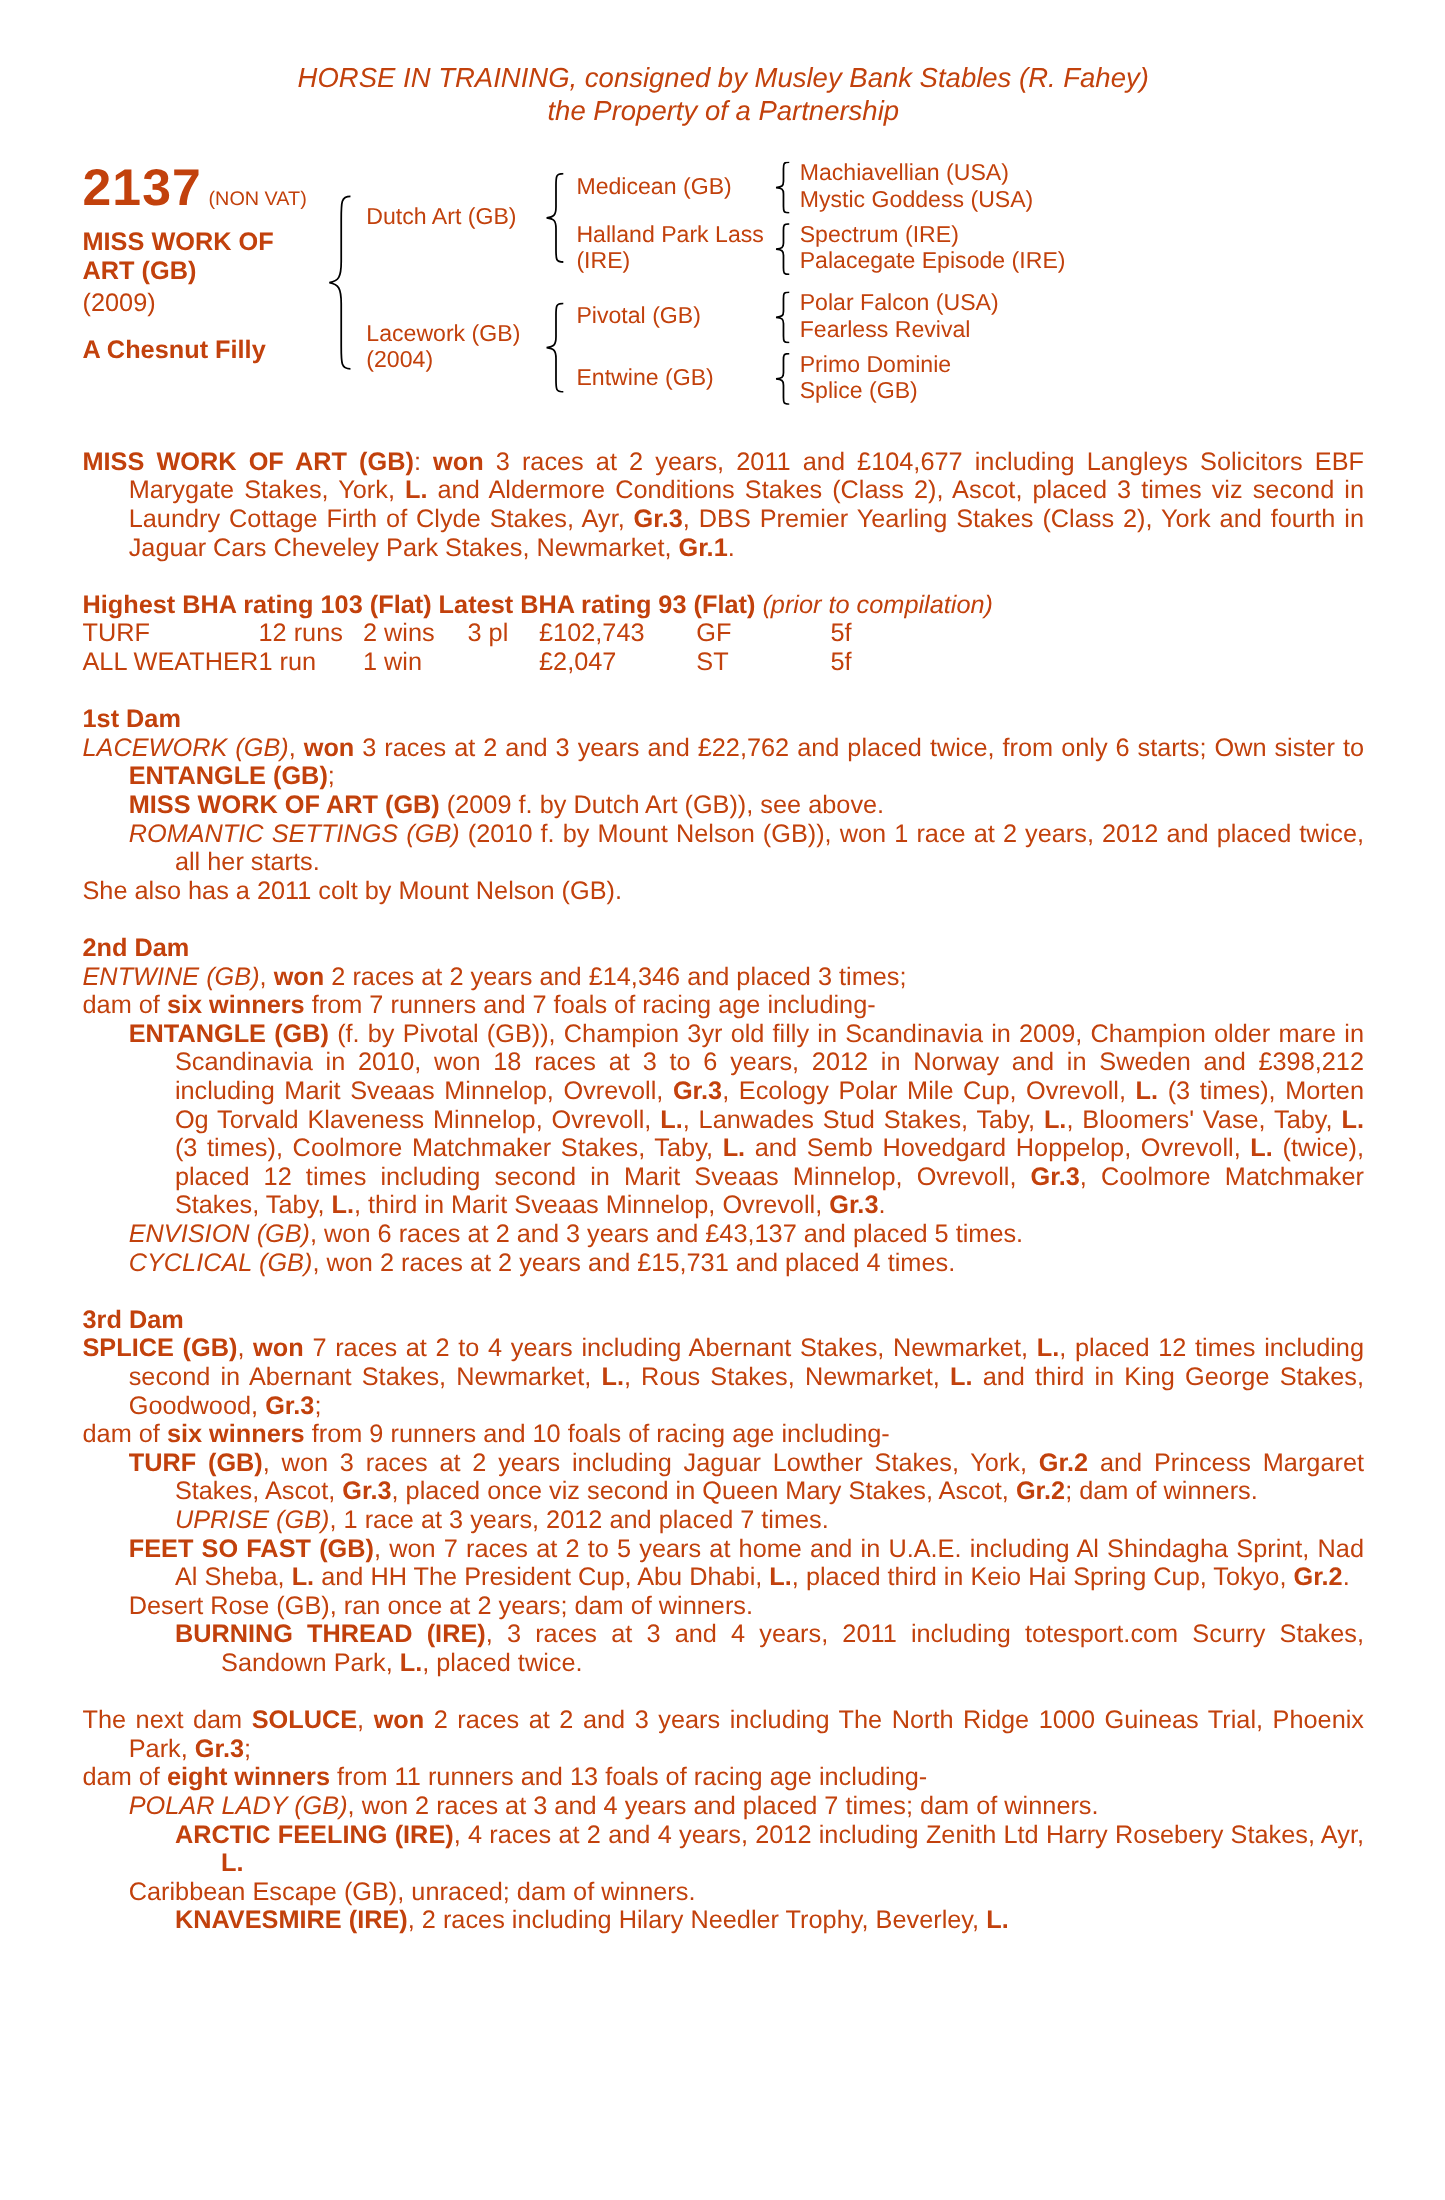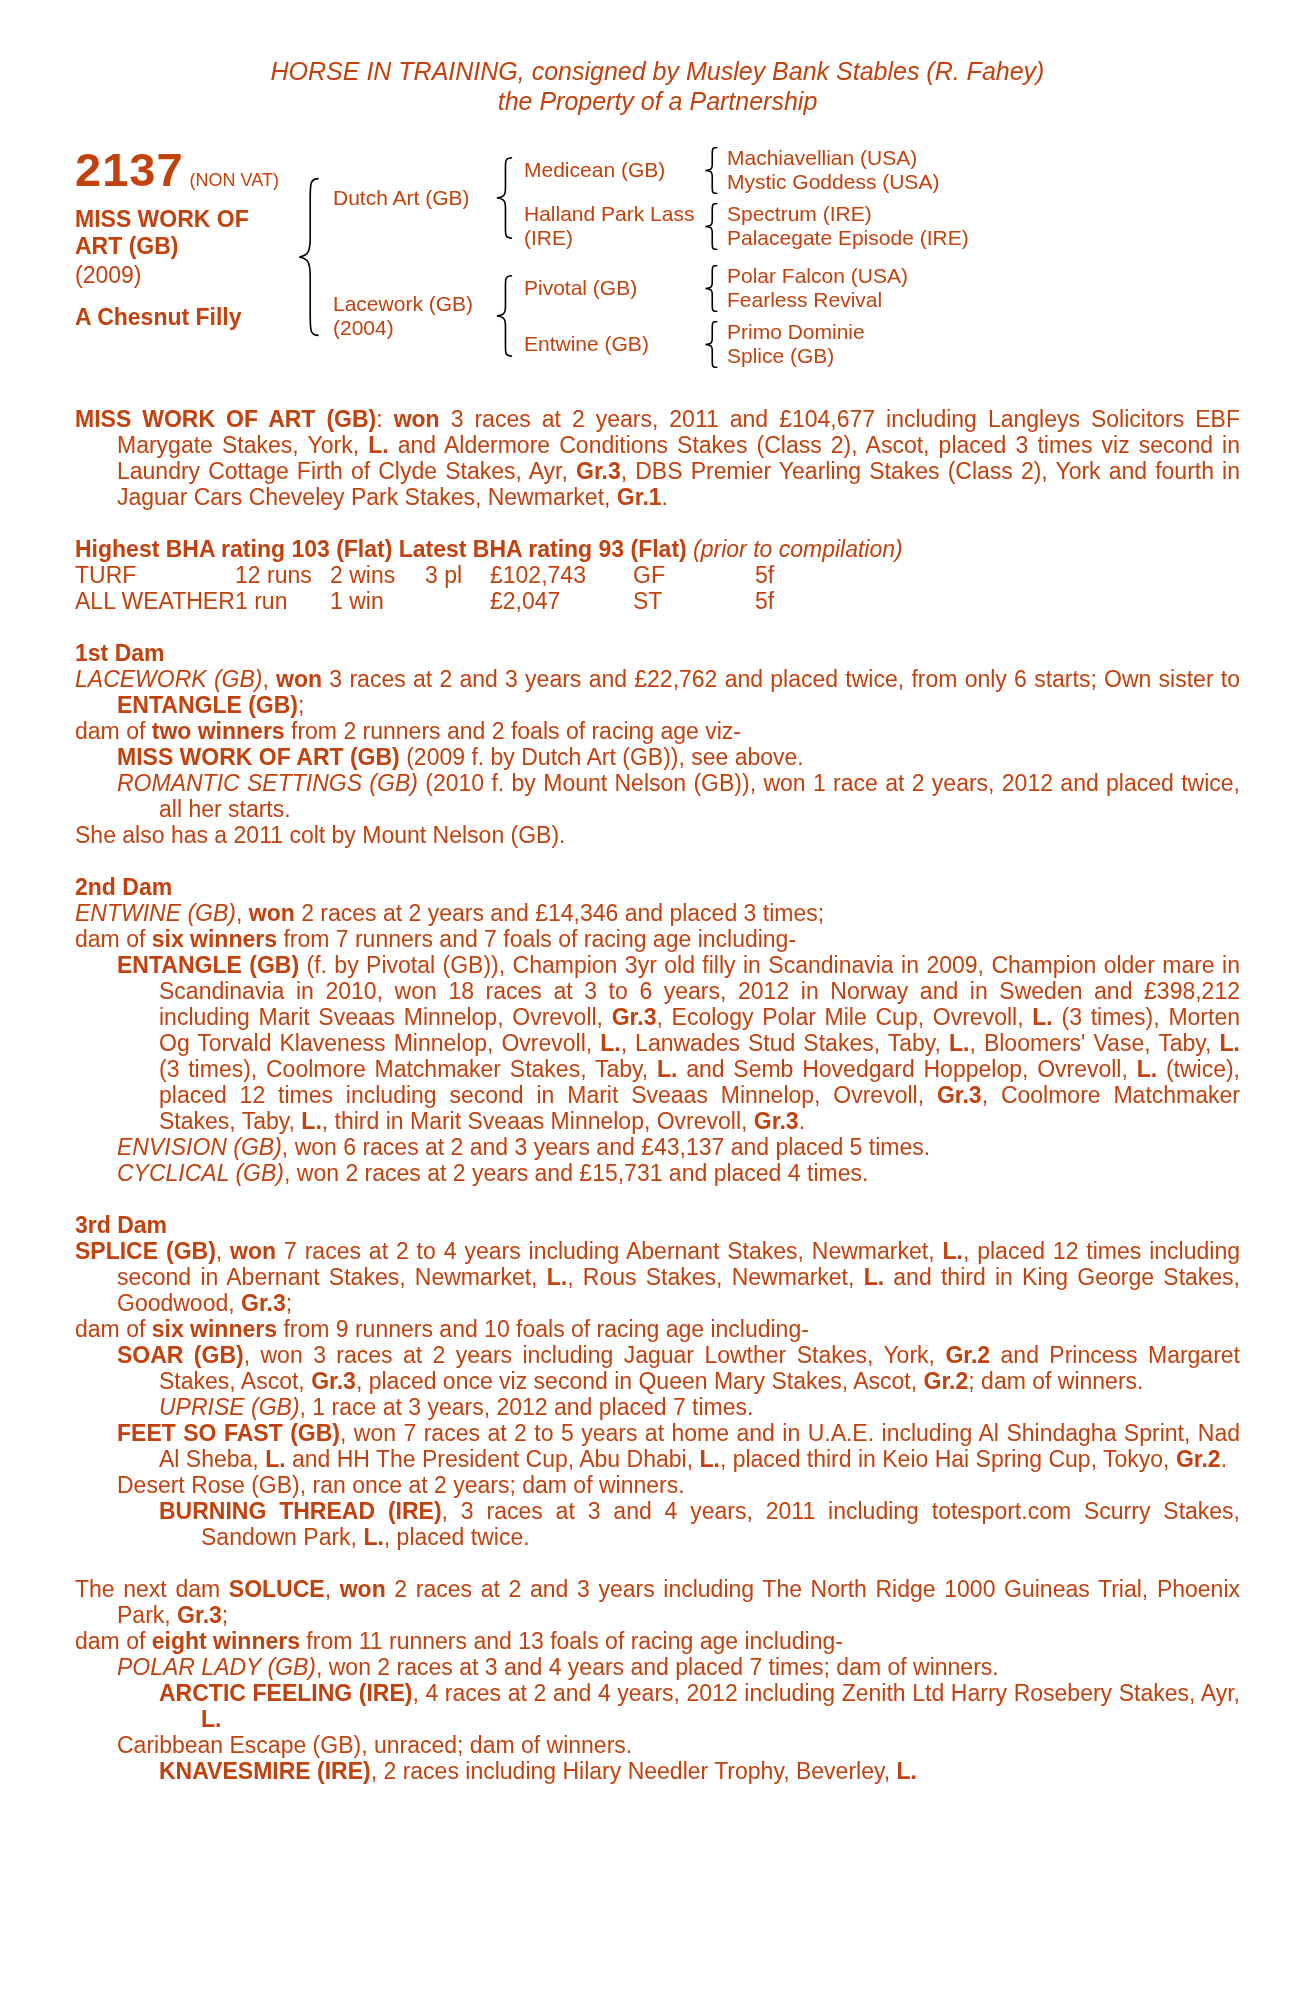--- a/index.html
+++ b/index.html
@@ -167,36 +167,35 @@
           <span class="c3"></span>
           <span class="c4">£2,047</span>
           <span class="c5">ST</span>
           <span class="c6">5f</span>
         </div>
       </div>
     </div>
 
     <div class="dam-heading">1st Dam</div>
     <div class="para h0"><span class="i">LACEWORK (GB)</span><span>, </span><span class="b">won</span><span> 3 races at 2 and 3 years and £22,762 and placed twice, from only 6 starts; Own sister to </span><span class="b">ENTANGLE (GB)</span><span>;</span></div>
-    <div class="para h0"><span>dam of </span><span class="b">two winners</span><span> from 2 runners and 2 foals of racing age viz-</span></div>
     <div class="para h1"><span class="b">MISS WORK OF ART (GB)</span><span> (2009 f. by Dutch Art (GB)), see above.</span></div>
     <div class="para h1"><span class="i">ROMANTIC SETTINGS (GB)</span><span> (2010 f. by Mount Nelson (GB)), won 1 race at 2 years, 2012 and placed twice, all her starts.</span></div>
     <div class="para h0"><span>She also has a 2011 colt by Mount Nelson (GB).</span></div>
 
     <div class="dam-heading">2nd Dam</div>
     <div class="para h0"><span class="i">ENTWINE (GB)</span><span>, </span><span class="b">won</span><span> 2 races at 2 years and £14,346 and placed 3 times;</span></div>
     <div class="para h0"><span>dam of </span><span class="b">six winners</span><span> from 7 runners and 7 foals of racing age including-</span></div>
     <div class="para h1"><span class="b">ENTANGLE (GB)</span><span> (f. by Pivotal (GB)), Champion 3yr old filly in Scandinavia in 2009, Champion older mare in Scandinavia in 2010, won 18 races at 3 to 6 years, 2012 in Norway and in Sweden and £398,212 including Marit Sveaas Minnelop, Ovrevoll, </span><span class="b">Gr.3</span><span>, Ecology Polar Mile Cup, Ovrevoll, </span><span class="b">L.</span><span> (3 times), Morten Og Torvald Klaveness Minnelop, Ovrevoll, </span><span class="b">L.</span><span>, Lanwades Stud Stakes, Taby, </span><span class="b">L.</span><span>, Bloomers' Vase, Taby, </span><span class="b">L.</span><span> (3 times), Coolmore Matchmaker Stakes, Taby, </span><span class="b">L.</span><span> and Semb Hovedgard Hoppelop, Ovrevoll, </span><span class="b">L.</span><span> (twice), placed 12 times including second in Marit Sveaas Minnelop, Ovrevoll, </span><span class="b">Gr.3</span><span>, Coolmore Matchmaker Stakes, Taby, </span><span class="b">L.</span><span>, third in Marit Sveaas Minnelop, Ovrevoll, </span><span class="b">Gr.3</span><span>.</span></div>
     <div class="para h1"><span class="i">ENVISION (GB)</span><span>, won 6 races at 2 and 3 years and £43,137 and placed 5 times.</span></div>
     <div class="para h1"><span class="i">CYCLICAL (GB)</span><span>, won 2 races at 2 years and £15,731 and placed 4 times.</span></div>
 
     <div class="dam-heading">3rd Dam</div>
     <div class="para h0"><span class="b">SPLICE (GB)</span><span>, </span><span class="b">won</span><span> 7 races at 2 to 4 years including Abernant Stakes, Newmarket, </span><span class="b">L.</span><span>, placed 12 times including second in Abernant Stakes, Newmarket, </span><span class="b">L.</span><span>, Rous Stakes, Newmarket, </span><span class="b">L.</span><span> and third in King George Stakes, Goodwood, </span><span class="b">Gr.3</span><span>;</span></div>
     <div class="para h0"><span>dam of </span><span class="b">six winners</span><span> from 9 runners and 10 foals of racing age including-</span></div>
-    <div class="para h1"><span class="b">SOAR (GB)</span><span>, won 3 races at 2 years including Jaguar Lowther Stakes, York, </span><span class="b">Gr.2</span><span> and Princess Margaret Stakes, Ascot, </span><span class="b">Gr.3</span><span>, placed once viz second in Queen Mary Stakes, Ascot, </span><span class="b">Gr.2</span><span>; dam of winners.</span></div>
+    <div class="para h1"><span class="b">TURF (GB)</span><span>, won 3 races at 2 years including Jaguar Lowther Stakes, York, </span><span class="b">Gr.2</span><span> and Princess Margaret Stakes, Ascot, </span><span class="b">Gr.3</span><span>, placed once viz second in Queen Mary Stakes, Ascot, </span><span class="b">Gr.2</span><span>; dam of winners.</span></div>
     <div class="para h2"><span class="i">UPRISE (GB)</span><span>, 1 race at 3 years, 2012 and placed 7 times.</span></div>
     <div class="para h1"><span class="b">FEET SO FAST (GB)</span><span>, won 7 races at 2 to 5 years at home and in U.A.E. including Al Shindagha Sprint, Nad Al Sheba, </span><span class="b">L.</span><span> and HH The President Cup, Abu Dhabi, </span><span class="b">L.</span><span>, placed third in Keio Hai Spring Cup, Tokyo, </span><span class="b">Gr.2</span><span>.</span></div>
     <div class="para h1"><span>Desert Rose (GB), ran once at 2 years; dam of winners.</span></div>
     <div class="para h2"><span class="b">BURNING THREAD (IRE)</span><span>, 3 races at 3 and 4 years, 2011 including totesport.com Scurry Stakes, Sandown Park, </span><span class="b">L.</span><span>, placed twice.</span></div>
 
     <div class="para h0 next-dam"><span>The next dam </span><span class="b">SOLUCE</span><span>, </span><span class="b">won</span><span> 2 races at 2 and 3 years including The North Ridge 1000 Guineas Trial, Phoenix Park, </span><span class="b">Gr.3</span><span>;</span></div>
     <div class="para h0"><span>dam of </span><span class="b">eight winners</span><span> from 11 runners and 13 foals of racing age including-</span></div>
     <div class="para h1"><span class="i">POLAR LADY (GB)</span><span>, won 2 races at 3 and 4 years and placed 7 times; dam of winners.</span></div>
     <div class="para h2"><span class="b">ARCTIC FEELING (IRE)</span><span>, 4 races at 2 and 4 years, 2012 including Zenith Ltd Harry Rosebery Stakes, Ayr, </span><span class="b">L.</span></div>
     <div class="para h1"><span>Caribbean Escape (GB), unraced; dam of winners.</span></div>

